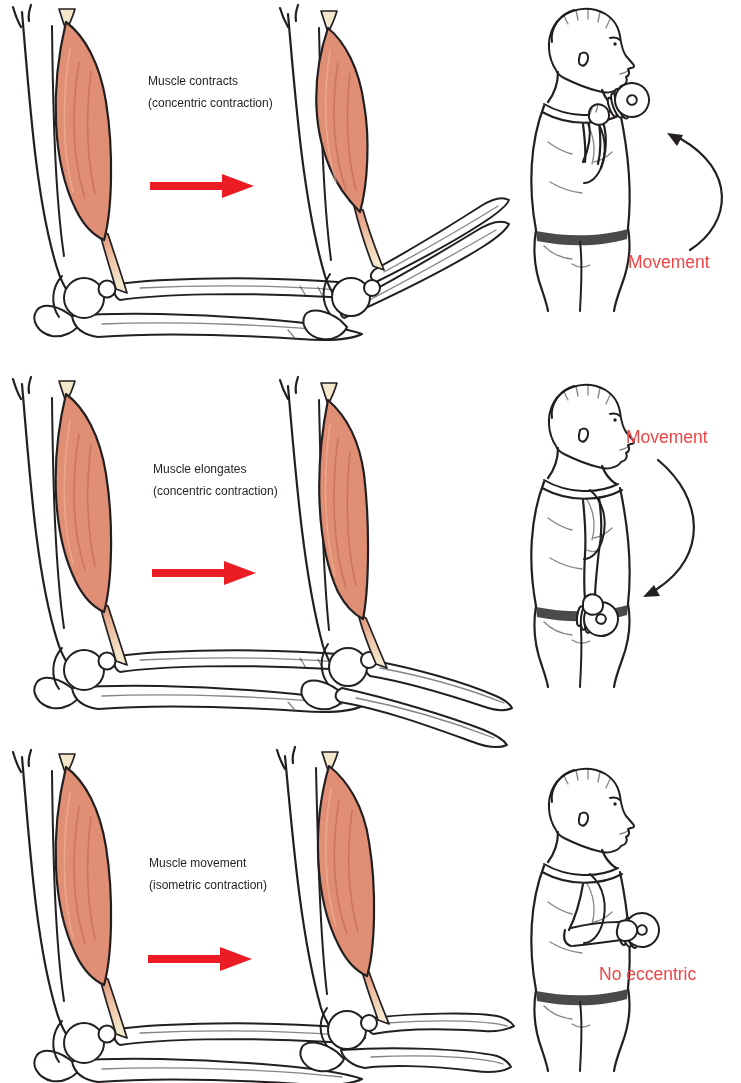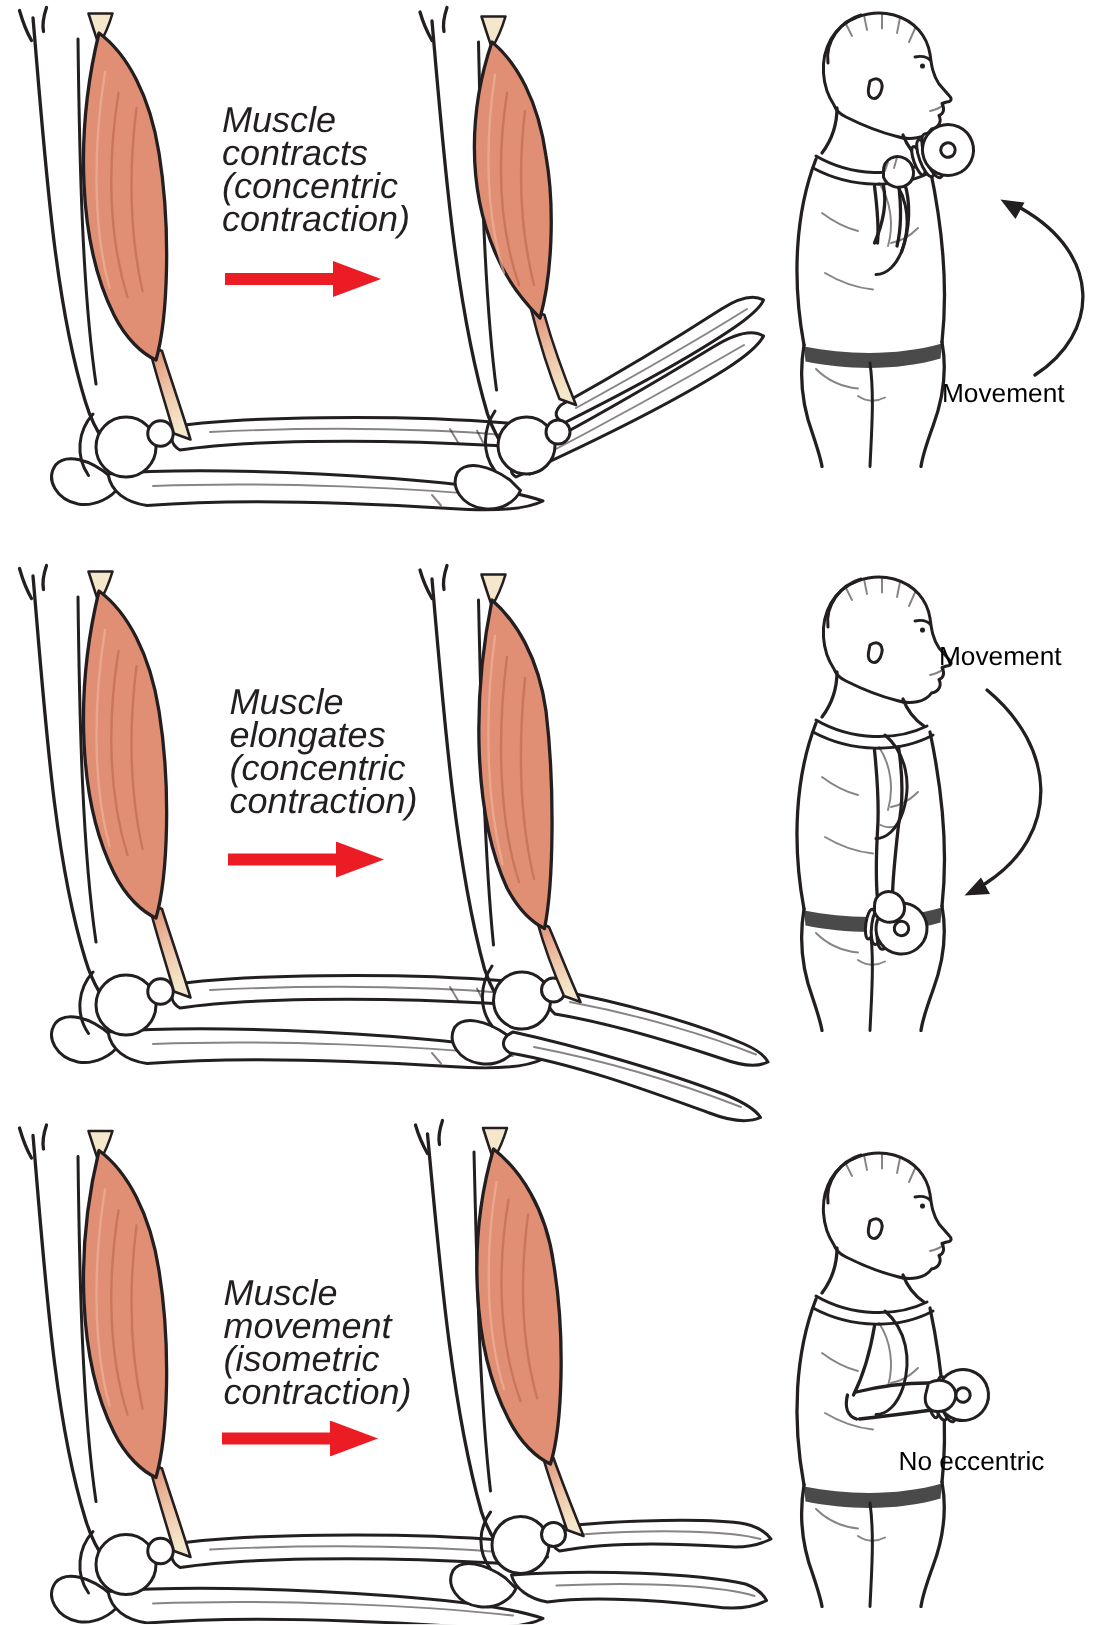--- a/index.html
+++ b/index.html
@@ -1,20 +1,20 @@
 <!DOCTYPE html>
 <html><head>
 <meta charset="utf-8">
 <style>
   html,body{margin:0;padding:0;background:#ffffff;}
   #stage{position:relative;width:741px;height:1083px;background:#ffffff;overflow:hidden;
          font-family:"Liberation Sans",sans-serif;color:#231f20;}
   .art{position:absolute;}
-  .caption{position:absolute;width:126px;font-size:24px;line-height:22px;color:#231f20;font-style:italic;}
-  .mv-label{position:absolute;font-size:17.5px;color:#000000;white-space:nowrap;}
+  .caption{position:absolute;width:126px;font-size:12px;line-height:22px;color:#231f20;}
+  .mv-label{position:absolute;font-size:17.5px;color:#ef4444;white-space:nowrap;}
   .ln{fill:none;stroke:#231f20;stroke-width:2.2;stroke-linecap:round;stroke-linejoin:round;}
   .ln2{fill:none;stroke:#231f20;stroke-width:2;stroke-linecap:round;stroke-linejoin:round;}
   .ln-thin{fill:none;stroke:#231f20;stroke-width:1.3;opacity:.55;stroke-linecap:round;}
   .bone{fill:#ffffff;stroke:#231f20;stroke-width:2;stroke-linejoin:round;}
   .muscle-outline{stroke:#231f20;stroke-width:2.2;stroke-linejoin:round;}
   .streak{fill:none;stroke-width:1.6;opacity:.65;stroke-linecap:round;}
   .tendon{stroke:#231f20;stroke-width:1.7;stroke-linejoin:round;}
 </style>
 </head>
 <body>

